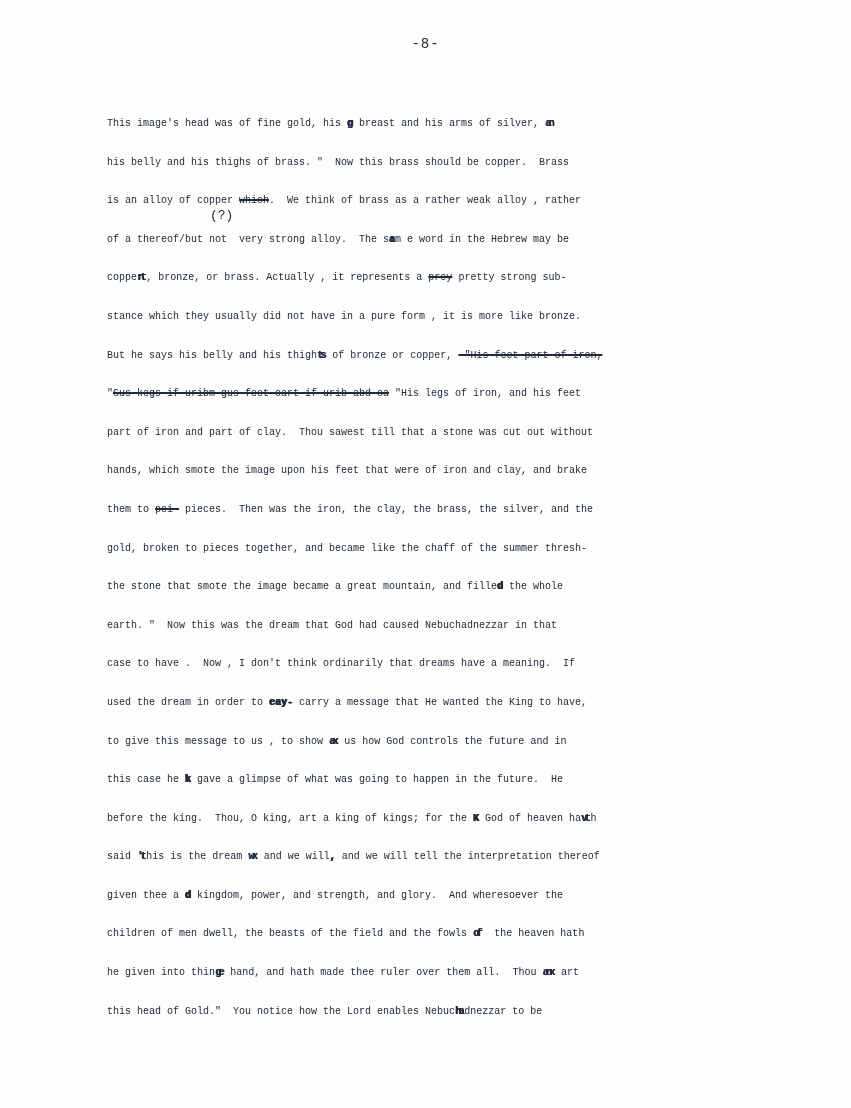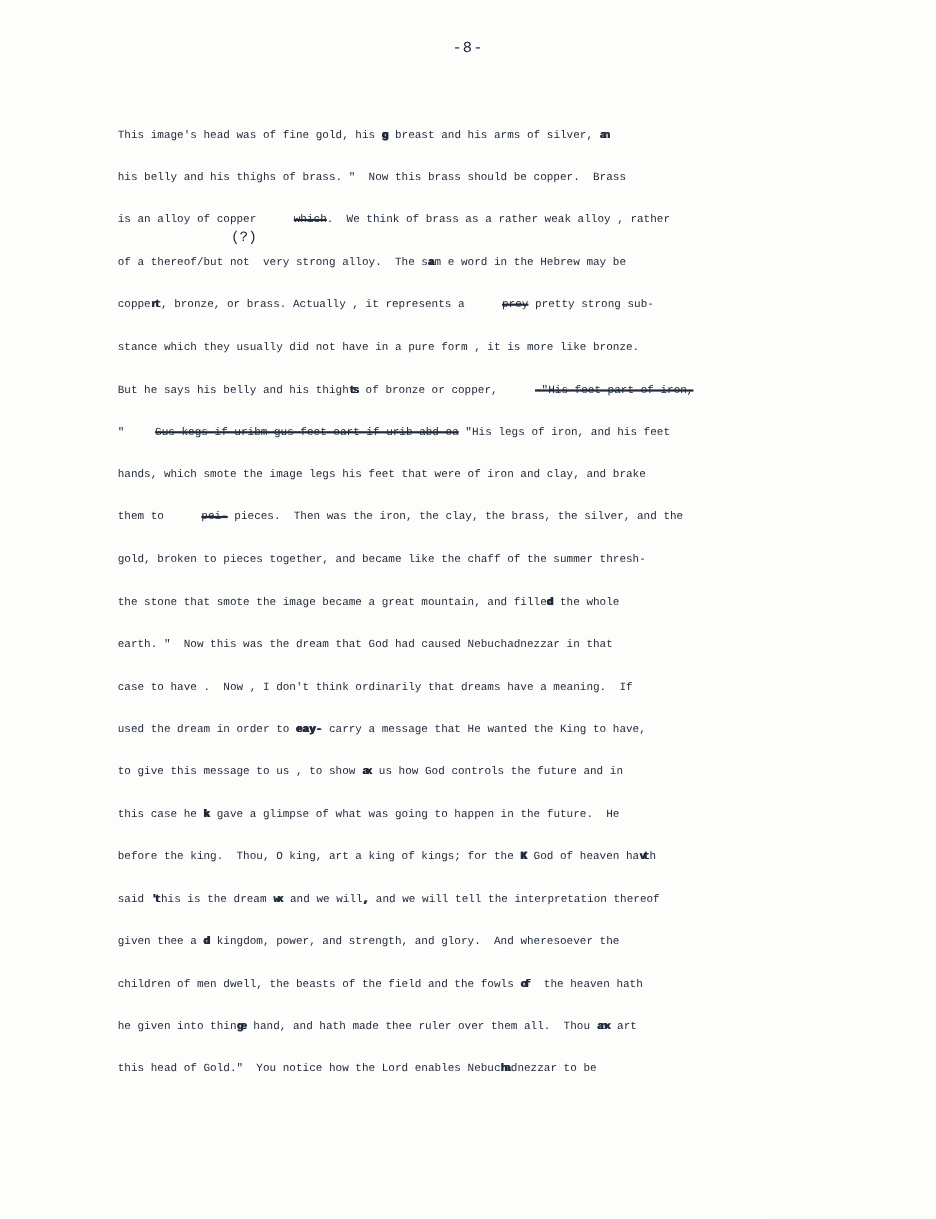--- a/index.html
+++ b/index.html
@@ -20,21 +20,20 @@
   }
   .line{
     white-space:pre;
     font-size:10px;
     line-height:38.6px;
     height:38.6px;
   }
   .st{
     text-decoration:line-through;
     text-decoration-thickness:1.6px;
-    margin-left:28px;
   }
   .ot{
     font-weight:bold;
     text-shadow:0.7px 0 currentColor,-0.4px 0 currentColor;
   }
   .otsq{
     font-weight:bold;
     text-shadow:0.7px 0 currentColor;
     letter-spacing:-0.45ch;
     margin-right:0.45ch;
@@ -53,21 +52,22 @@
   <div class="doc">
     <span class="annotation">(?)</span>
   <div class="line"><span>This image's head was of fine gold, his </span><span class="ot">g</span><span> breast and his arms of silver, </span><span class="otsq">an</span></div>
       <div class="line"><span>his belly and his thighs of brass. "  Now this brass should be copper.  Brass</span></div>
       <div class="line"><span>is an alloy of copper </span><span class="st">which</span><span>.  We think of brass as a rather weak alloy , rather</span></div>
       <div class="line"><span>of a thereof/but not  very strong alloy.  The s</span><span class="ot">a</span><span>m e word in the Hebrew may be</span></div>
       <div class="line"><span>coppe</span><span class="otsq">rt</span><span>, bronze, or brass. Actually , it represents a </span><span class="st">prey</span><span> pretty strong sub-</span></div>
       <div class="line"><span>stance which they usually did not have in a pure form , it is more like bronze.</span></div>
       <div class="line"><span>But he says his belly and his thigh</span><span class="otsq">ts</span><span> of bronze or copper, </span><span class="st">-"His feet part of iron,</span></div>
       <div class="line"><span>"</span><span class="st">Gus kegs if uribm gus feet oart if urib abd oa</span><span> "His legs of iron, and his feet</span></div>
-      <div class="line"><span>hands, which smote the image legs his feet that were of iron and clay, and brake</span></div>
+      <div class="line"><span>part of iron and part of clay.  Thou sawest till that a stone was cut out without</span></div>
+      <div class="line"><span>hands, which smote the image upon his feet that were of iron and clay, and brake</span></div>
       <div class="line"><span>them to </span><span class="st">pei-</span><span> pieces.  Then was the iron, the clay, the brass, the silver, and the</span></div>
       <div class="line"><span>gold, broken to pieces together, and became like the chaff of the summer thresh-</span></div>
       <div class="line"><span>the stone that smote the image became a great mountain, and fille</span><span class="ot">d</span><span> the whole</span></div>
       <div class="line"><span>earth. "  Now this was the dream that God had caused Nebuchadnezzar in that</span></div>
       <div class="line"><span>case to have .  Now , I don't think ordinarily that dreams have a meaning.  If</span></div>
       <div class="line"><span>used the dream in order to </span><span class="ot">eay-</span><span> carry a message that He wanted the King to have,</span></div>
       <div class="line"><span>to give this message to us , to show </span><span class="otsq">ax</span><span> us how God controls the future and in</span></div>
       <div class="line"><span>this case he </span><span class="ot">k</span><span> gave a glimpse of what was going to happen in the future.  He</span></div>
       <div class="line"><span>before the king.  Thou, O king, art a king of kings; for the </span><span class="ot">K</span><span> God of heaven ha</span><span class="otsq">vt</span><span>h</span></div>
       <div class="line"><span>said </span><span class="otsq">'t</span><span>his is the dream </span><span class="otsq">wx</span><span> and we will</span><span class="ot">,</span><span> and we will tell the interpretation thereof</span></div>

